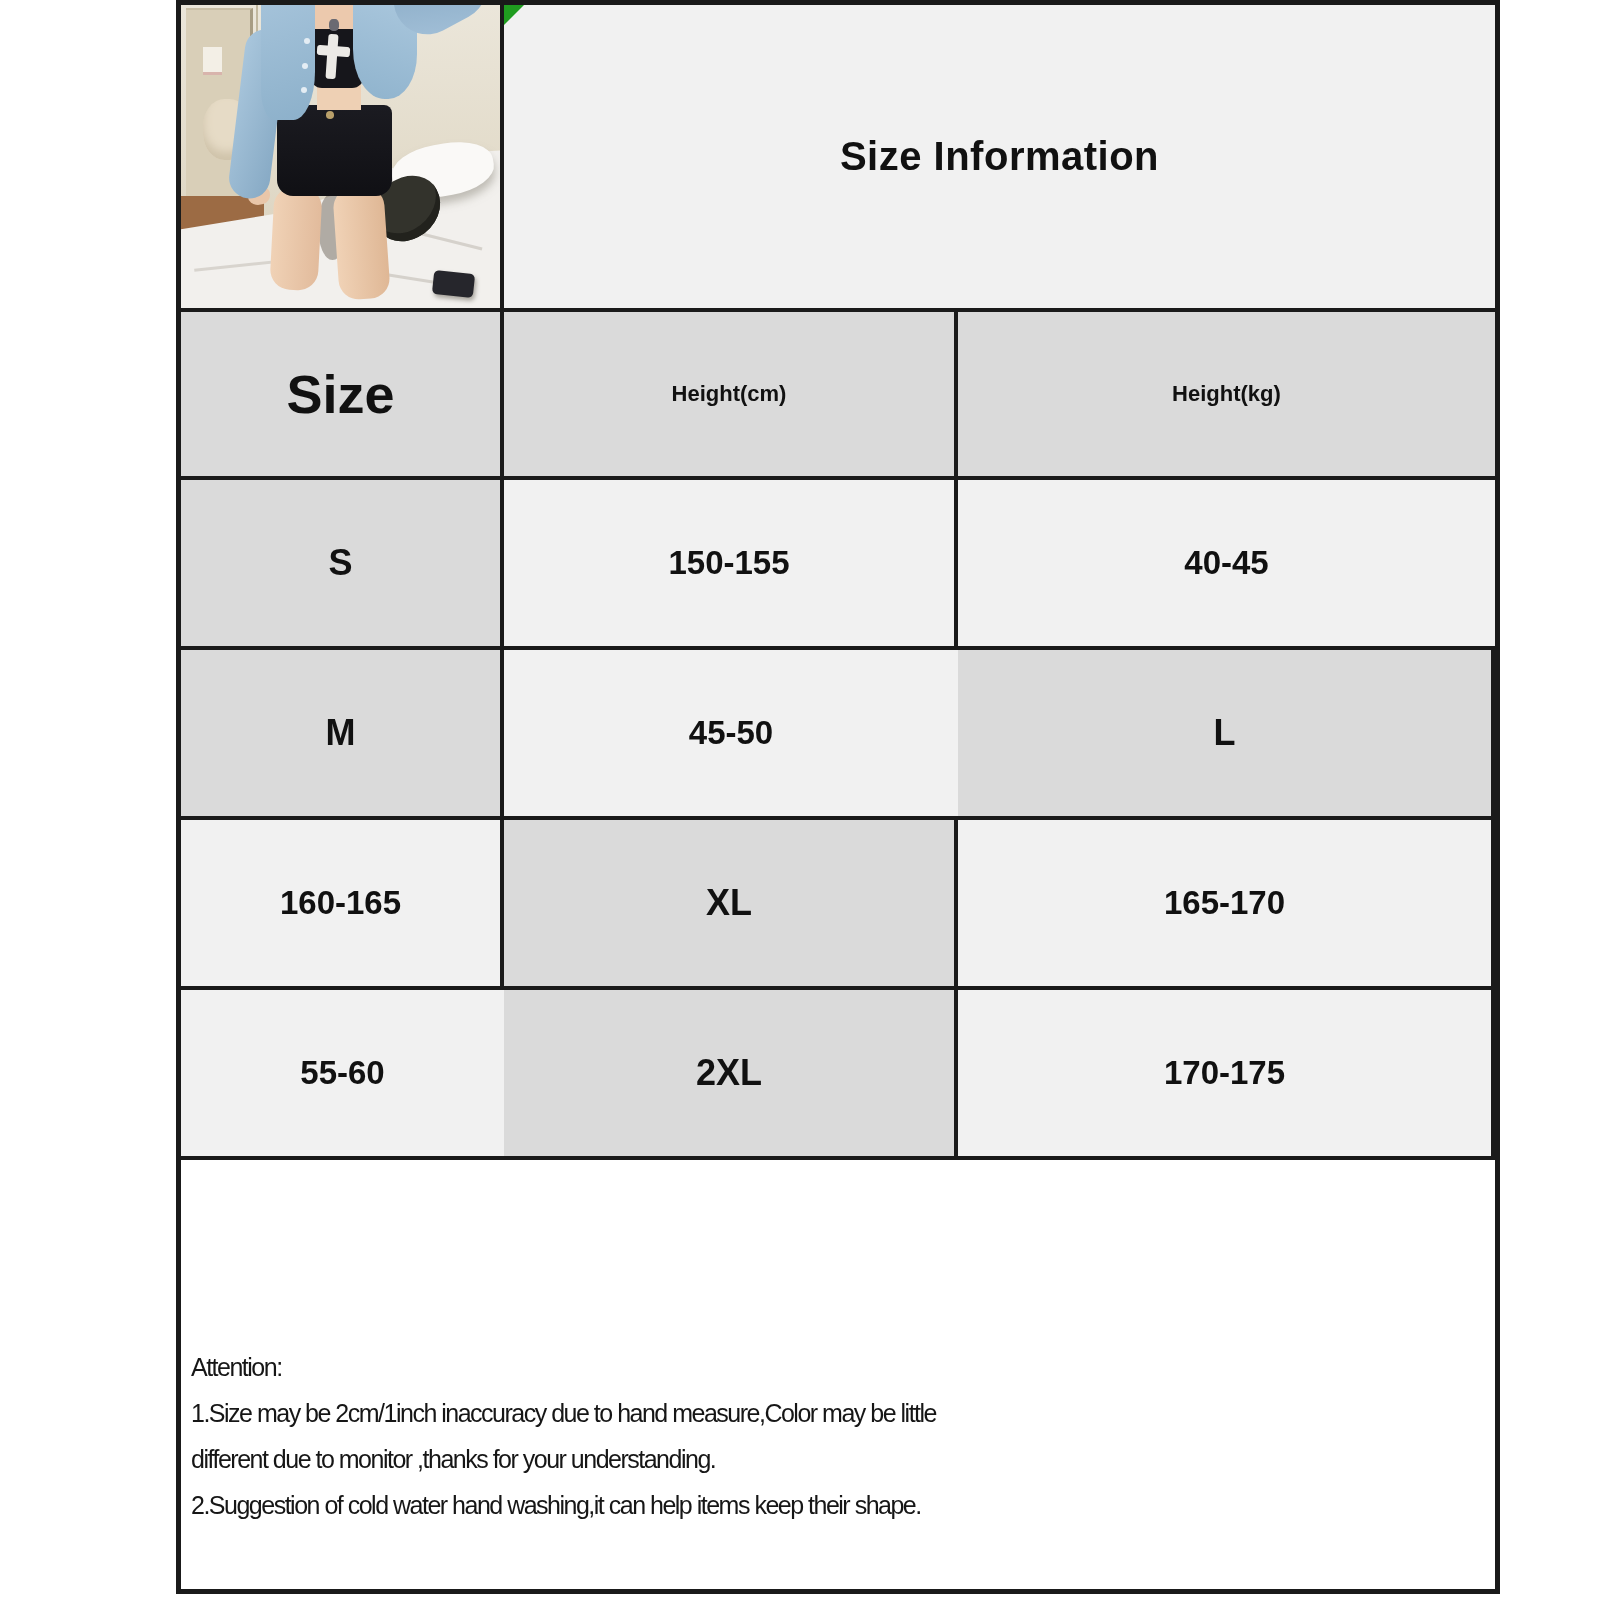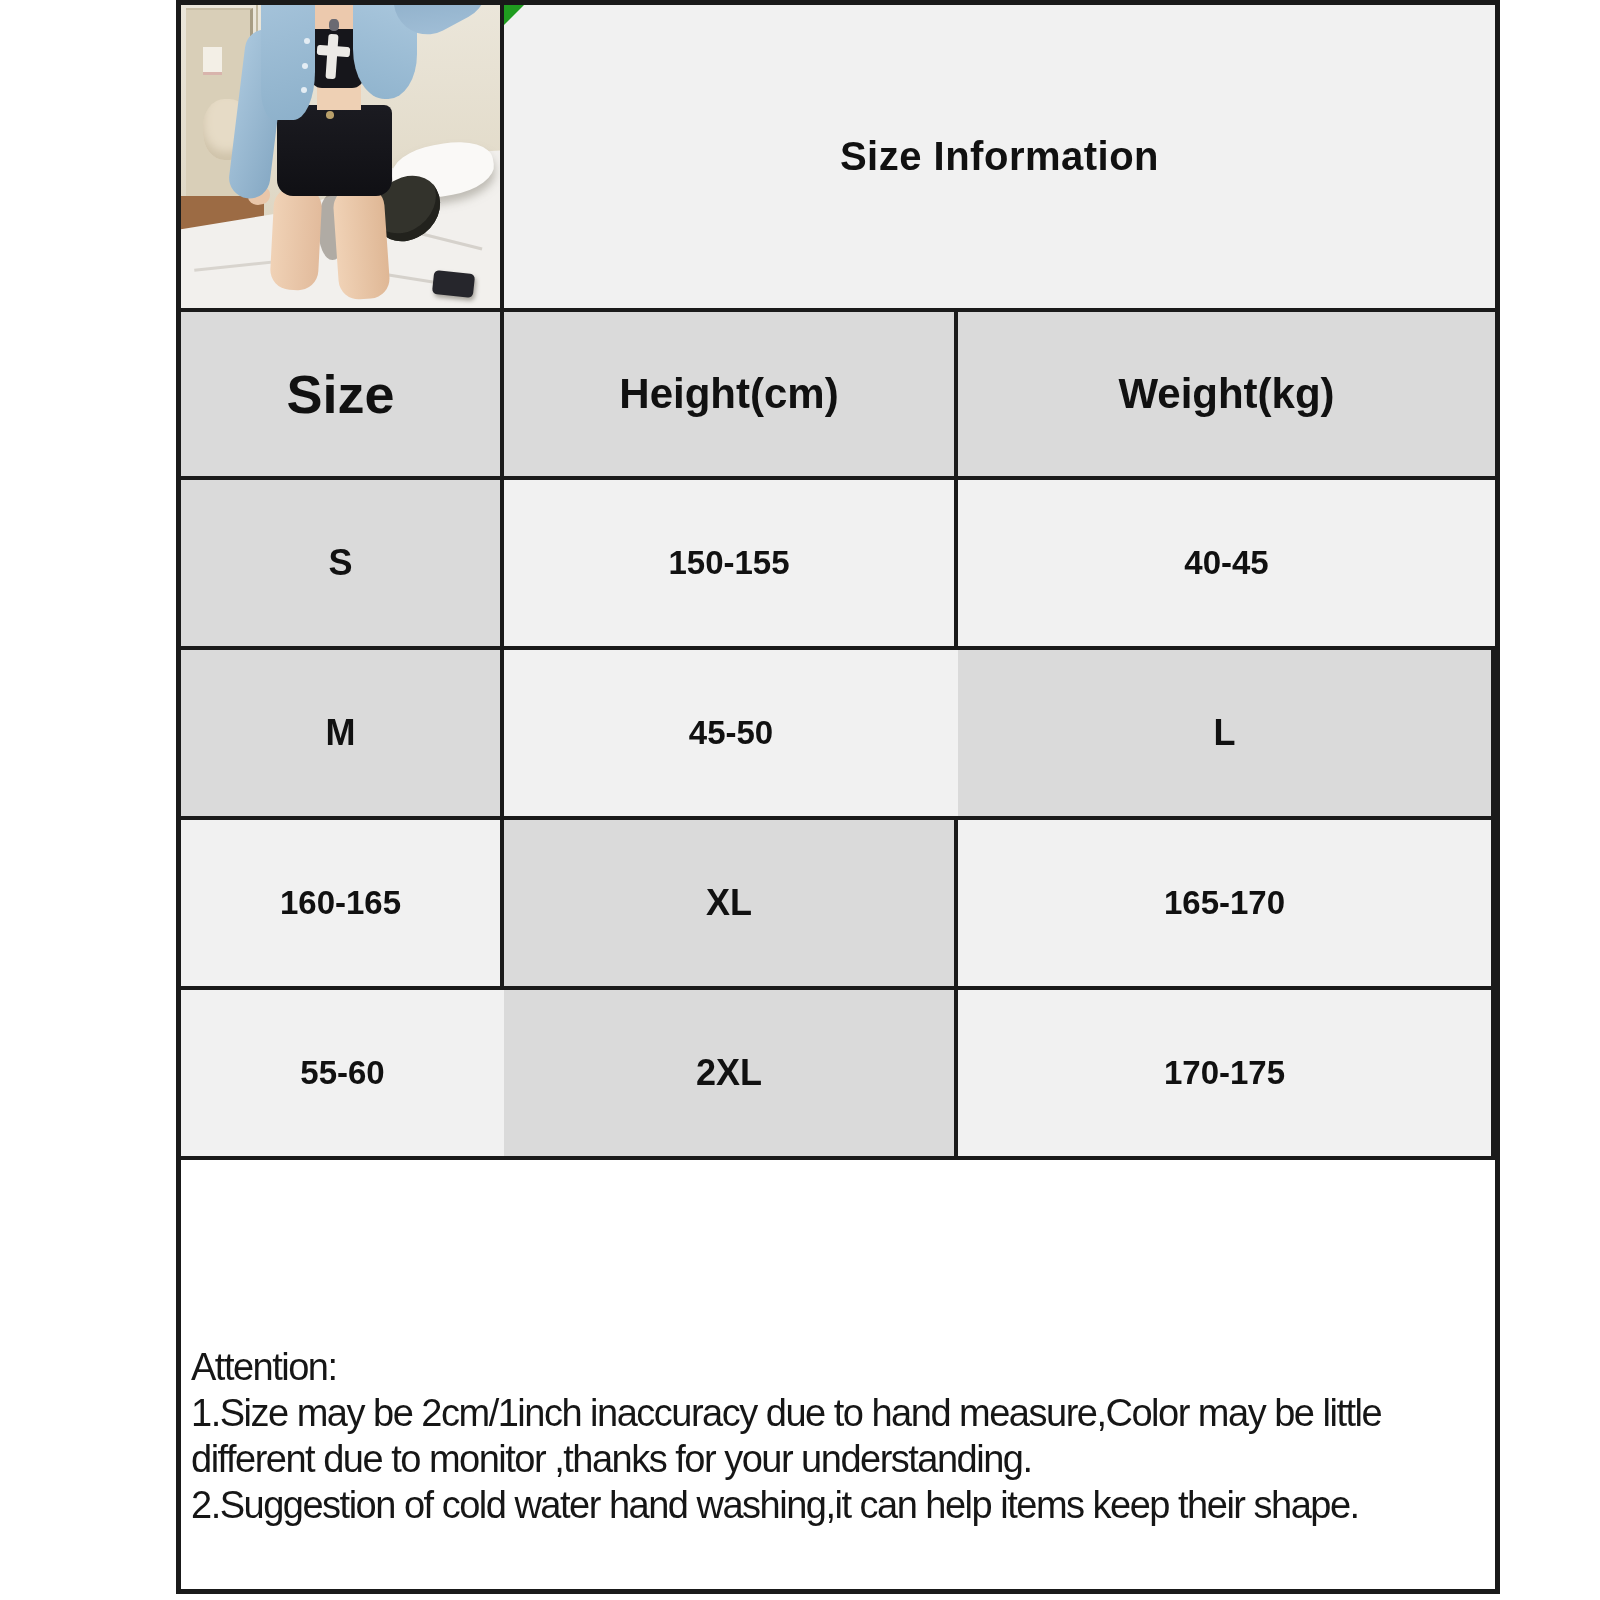--- a/index.html
+++ b/index.html
@@ -31,30 +31,30 @@
   .noB{border-bottom:none;}
   .gray{background:var(--gray);}
   .light{background:var(--light);}
 
   .cell-title{grid-column:2/4;grid-row:1;position:relative;font-weight:bold;font-size:40px;letter-spacing:0.5px;}
   .flag{
     position:absolute;top:0;left:0;width:0;height:0;
     border-top:20px solid var(--green);
     border-right:20px solid transparent;
   }
-  .head{font-weight:bold;font-size:42px;}
+  .head{font-weight:bold;font-size:22px;}
   .size-head{font-size:54px;}
   .size-label{font-weight:bold;font-size:36px;}
   .val{font-weight:bold;font-size:33px;text-align:center;}
 
   .attention{
     grid-column:1/4;grid-row:8;background:var(--white);
     display:block;text-align:left;
     padding:14px 10px;
-    font-size:38px;line-height:46px;letter-spacing:-1.5px;color:#161616;
+    font-size:25px;line-height:46px;letter-spacing:-1.5px;color:#161616;
   }
   .att-line{white-space:nowrap;}
 
   
   .cell-photo{position:relative;padding:0;background:linear-gradient(180deg,#ebe6da 0%,#e3dccb 50%,#dcd4c1 78%);}
   .cell-photo div{position:absolute;}
   .ph-door{left:1.5%;top:1%;width:20%;height:63%;background:#d9cfb8;border-right:3px solid #a79c83;border-top:2px solid #c9bfa6;}
   .ph-door-sign{left:7%;top:14%;width:6%;height:8%;background:#f3efe6;box-shadow:0 3px 0 #d8b4ac;}
   .ph-wall-line{left:23.5%;top:0;width:2px;height:64%;background:#c2b89f;}
   .ph-ottoman{left:7%;top:31%;width:15%;height:20%;background:#e6dbc6;border-radius:45%;box-shadow:inset 0 -8px 10px #cfc3aa;}
@@ -126,21 +126,21 @@
       <div class="ph-phone"></div>
     </div>
 
     <div class="cell cell-title light noR">
       <span class="flag"></span>
       <span>Size Information</span>
     </div>
 
     <div class="cell head size-head gray">Size</div>
     <div class="cell head gray">Height(cm)</div>
-    <div class="cell head gray noR">Weight(kg)</div>
+    <div class="cell head gray noR">Height(kg)</div>
 
     <div class="cell size-label gray">S</div>
     <div class="cell val light">150-155</div>
     <div class="cell val light noR">40-45</div>
 
     <div class="cell size-label gray">M</div>
     <div class="cell val light noR">45-50</div>
 
     <div class="cell size-label gray">L</div>
     <div class="cell val light">160-165</div>

